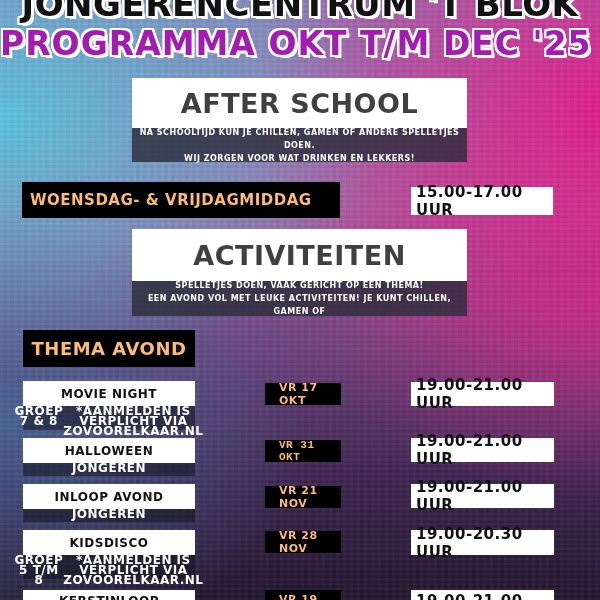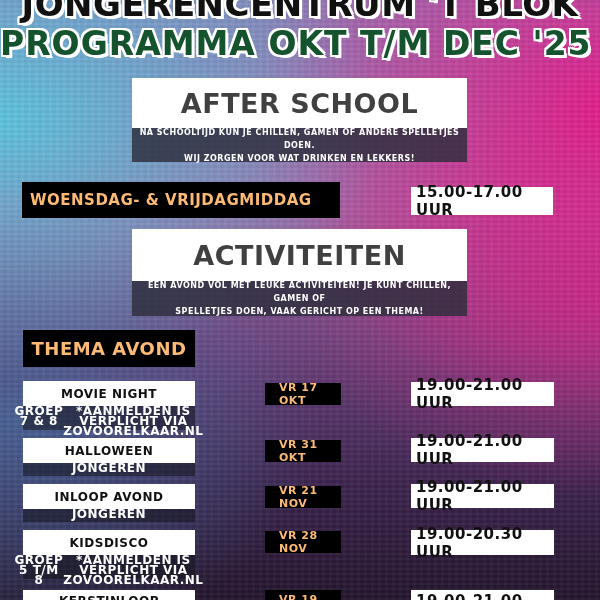--- a/index.html
+++ b/index.html
@@ -30,21 +30,21 @@
   }
   .title-top {
     left: 0; width: 600px; top: -16px; text-align: center;
     font-size: 34px; color: #111;
     -webkit-text-stroke: 0;
     text-shadow: 2px 0 #fff, -2px 0 #fff, 0 2px #fff, 0 -2px #fff, 2px 2px #fff, -2px -2px #fff, 2px -2px #fff, -2px 2px #fff, 3px 3px 0 #fff;
     white-space: nowrap;
   }
   .title-main {
     left: 0; width: 548px; top: 24px; text-align: center;
-    font-size: 33px; color: #14532d; letter-spacing: 1px;
+    font-size: 33px; color: #a21caf; letter-spacing: 1px;
     text-shadow: 2px 0 #fff, -2px 0 #fff, 0 2px #fff, 0 -2px #fff, 2px 2px #fff, -2px -2px #fff, 2px -2px #fff, -2px 2px #fff, 3px 3px 0 #fff;
     white-space: nowrap;
   }
   .section-head {
     background: #fff; color: #404040;
     display: flex; align-items: center; justify-content: center;
     font-size: 27px;
   }
   .section-desc {
     background: rgba(45,45,60,0.82);
@@ -80,42 +80,42 @@
 <div class="abs display section-desc" style="left:132px; top:128px; width:335px; height:34px;">
   <span>NA SCHOOLTIJD KUN JE CHILLEN, GAMEN OF ANDERE SPELLETJES DOEN.</span>
   <span>WIJ ZORGEN VOOR WAT DRINKEN EN LEKKERS!</span>
 </div>
 
 <div class="abs display black-box" style="left:22px; top:182px; width:318px; height:36px; padding-left:8px; font-size:15px;">WOENSDAG- &amp; VRIJDAGMIDDAG</div>
 <div class="abs display white-box time-box" style="left:411px; top:187px; width:142px; height:28px;">15.00-17.00 UUR</div>
 
 <div class="abs display section-head" style="left:132px; top:229px; width:335px; height:52px;">ACTIVITEITEN</div>
 <div class="abs display section-desc" style="left:132px; top:281px; width:335px; height:35px;">
+  <span>SPELLETJES DOEN, VAAK GERICHT OP EEN THEMA!</span>
   <span>EEN AVOND VOL MET LEUKE ACTIVITEITEN! JE KUNT CHILLEN, GAMEN OF</span>
-  <span>SPELLETJES DOEN, VAAK GERICHT OP EEN THEMA!</span>
 </div>
 
 <div class="abs display black-box" style="left:23px; top:330px; width:172px; height:37px; justify-content:center; font-size:18px;">THEMA AVOND</div>
 
 <div>
   <div class="abs display white-box event-name" style="left:23px; top:381px; width:172px; height:25px;">MOVIE NIGHT</div>
   <div class="abs display event-sub" style="left:23px; top:406px; width:172px; height:24px;">
     <span>GROEP 7 &amp; 8</span>
     <span>*AANMELDEN IS VERPLICHT VIA ZOVOORELKAAR.NL</span>
   </div>
   <div class="abs display black-box date-box" style="left:265px; top:383px; width:76px; height:22px;">VR  17 OKT</div>
   <div class="abs display white-box time-box" style="left:411px; top:382px; width:143px; height:24px;">19.00-21.00 UUR</div>
 </div>
 
 <div>
   <div class="abs display white-box event-name" style="left:23px; top:438px; width:172px; height:25px;">HALLOWEEN</div>
   <div class="abs display event-sub" style="left:23px; top:463px; width:172px; height:13px;">
     <span>JONGEREN</span>
   </div>
-  <div class="abs display black-box date-box" style="left:265px; top:440px; width:76px; height:22px;">VR 31 OKT</div>
+  <div class="abs display black-box date-box" style="left:265px; top:440px; width:76px; height:22px;font-family:Liberation Mono, monospace;">VR 31 OKT</div>
   <div class="abs display white-box time-box" style="left:411px; top:438px; width:143px; height:24px;">19.00-21.00 UUR</div>
 </div>
 
 <div>
   <div class="abs display white-box event-name" style="left:23px; top:484px; width:172px; height:25px;">INLOOP AVOND</div>
   <div class="abs display event-sub" style="left:23px; top:509px; width:172px; height:13px;">
     <span>JONGEREN</span>
   </div>
   <div class="abs display black-box date-box" style="left:265px; top:486px; width:76px; height:22px;">VR  21 NOV</div>
   <div class="abs display white-box time-box" style="left:411px; top:484px; width:143px; height:24px;">19.00-21.00 UUR</div>

